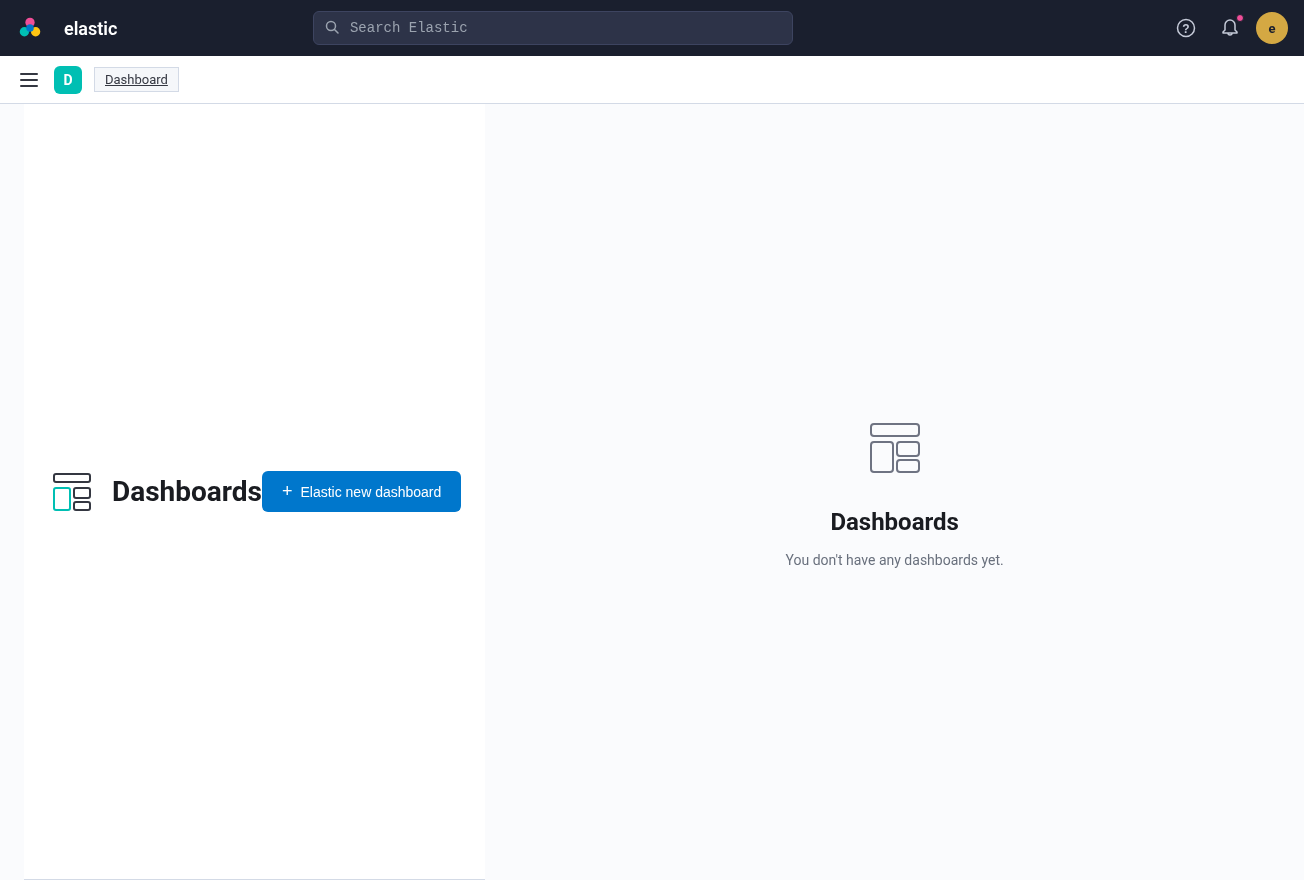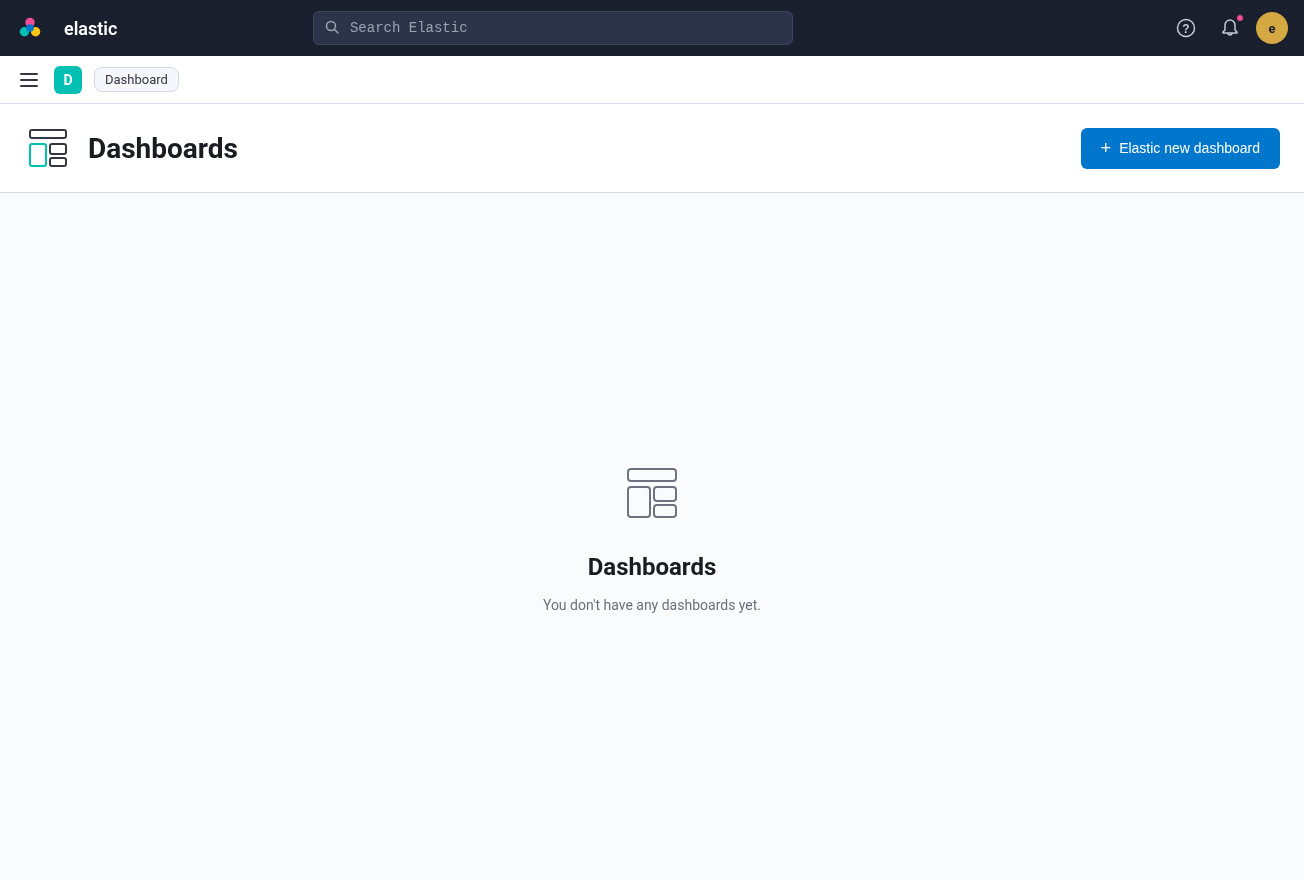--- a/index.html
+++ b/index.html
@@ -156,33 +156,35 @@
       align-items: center;
       justify-content: center;
       color: white;
       font-weight: 700;
       font-size: 14px;
     }
 
     .breadcrumb-label {
       background: #f5f7fa;
       border: 1px solid #d3dae6;
-      border-radius: 8px;
+      border-radius: 0;
       padding: 4px 10px;
       font-size: 13px;
       color: #343741;
       cursor: pointer;
+      text-decoration: underline;
     }
 
     
     .main-content {
       background: #fafbfd;
       height: calc(880px - 56px - 48px);
       display: flex;
-      flex-direction: column;
+      flex-direction: row;
+      padding-left: 24px;
     }
 
     
     .page-header {
       background: #ffffff;
       border-bottom: 1px solid #d3dae6;
       padding: 20px 24px;
       display: flex;
       align-items: center;
       justify-content: space-between;

